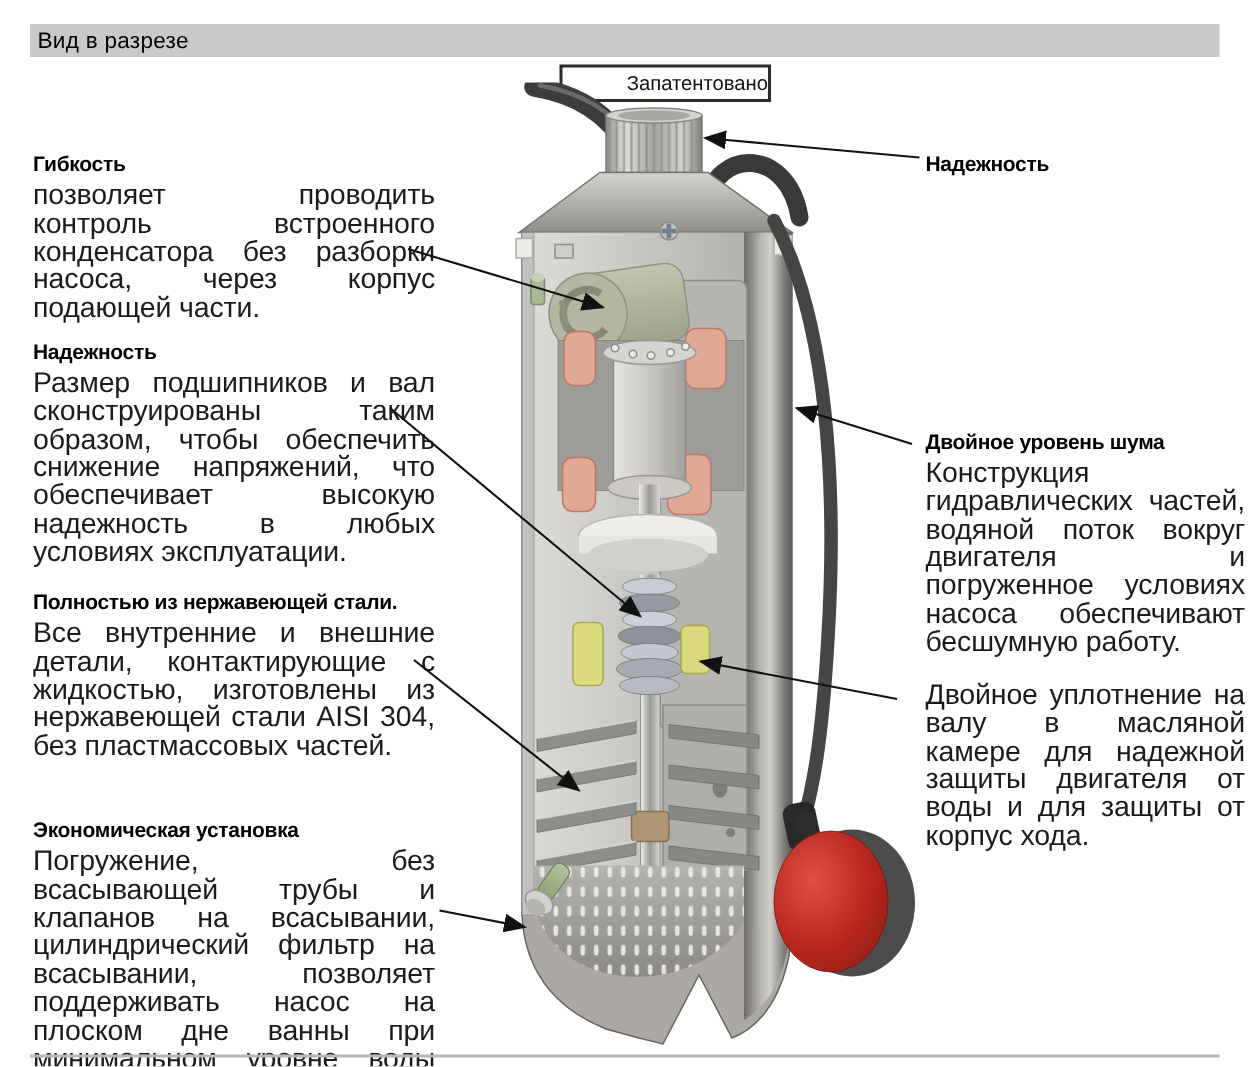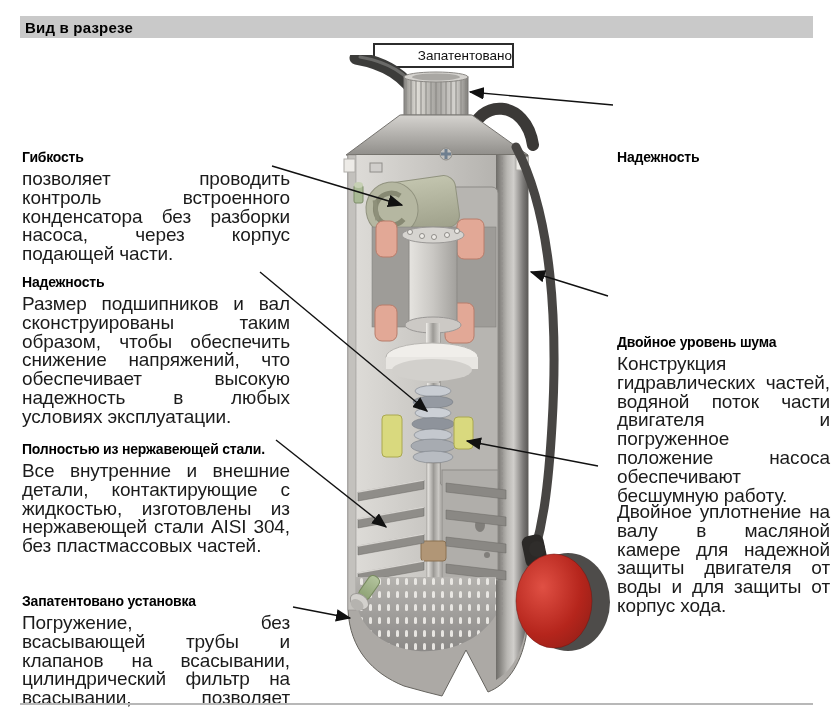--- a/index.html
+++ b/index.html
@@ -1,24 +1,24 @@
 <!DOCTYPE html>
 <html><head>
 <meta charset="utf-8">
 <style>
   html,body{margin:0;padding:0;background:#ffffff;}
   .page{position:relative;width:833px;height:711px;background:#ffffff;overflow:hidden;
         font-family:"Liberation Sans", sans-serif;color:#1b1b1b;}
   .title-bar{position:absolute;left:20px;top:16px;width:793px;height:22px;background:#c9c9c9;
              display:flex;align-items:center;}
-  .title-bar h1{font-size:15px;font-weight:bold;margin:0 0 0 5px;letter-spacing:.2px;color:#000;}
+  .title-bar h1{font-size:15px;font-weight:normal;margin:0 0 0 5px;letter-spacing:.2px;color:#000;}
   .patent-box{position:absolute;left:373px;top:43px;width:137px;height:21px;border:2px solid #2c2c2c;
               display:flex;align-items:center;justify-content:flex-end;background:#fff;}
   .patent-box span{font-size:13.5px;color:#111;}
-  .ann{position:absolute;margin-top:48px;}
+  .ann{position:absolute;}
   .ann h3{font-size:14px;font-weight:bold;margin:0 0 3px 0;line-height:19px;color:#000;letter-spacing:-.2px;}
   .ann p{font-size:19px;margin:0;line-height:18.8px;text-align:justify;letter-spacing:-.1px;}
   .left-col{left:22px;width:268px;}
   .right-col{left:617px;width:213px;}
   .pump-svg{position:absolute;left:330px;top:55px;width:290px;height:645px;}
   .arrow-svg{position:absolute;left:0;top:0;width:833px;height:711px;pointer-events:none;}
   .footer-rule{position:absolute;left:20px;top:703px;width:793px;height:2px;background:#b8b8b8;}
 </style>
 </head>
 <body>
@@ -39,30 +39,30 @@
   </div>
   <div class="ann left-col" style="top:225px">
     <h3>Надежность</h3>
     <p>Размер подшипников и вал сконструированы таким образом, чтобы обеспечить снижение напряжений, что обеспечивает высокую надежность в любых условиях эксплуатации.</p>
   </div>
   <div class="ann left-col" style="top:392px">
     <h3>Полностью из нержавеющей стали.</h3>
     <p>Все внутренние и внешние детали, контактирующие с жидкостью, изготовлены из нержавеющей стали AISI 304, без пластмассовых частей.</p>
   </div>
   <div class="ann left-col" style="top:544px">
-    <h3>Запатентовано установка</h3>
+    <h3>Экономическая установка</h3>
     <p>Погружение, без всасывающей трубы и клапанов на всасывании, цилиндрический фильтр на всасывании, позволяет поддерживать насос на плоском дне ванны при минимальном уровне воды 200 мм.</p>
   </div>
 
   <div class="ann right-col" style="top:100px">
     <h3>Надежность</h3>
   </div>
   <div class="ann right-col" style="top:285px">
     <h3>Двойное уровень шума</h3>
-    <p>Конструкция гидравлических частей, водяной поток части двигателя и погруженное положение насоса обеспечивают бесшумную работу.</p>
+    <p>Конструкция гидравлических частей, водяной поток вокруг двигателя и погруженное условиях насоса обеспечивают бесшумную работу.</p>
   </div>
   <div class="ann right-col" style="top:455px">
     <p>Двойное уплотнение на валу в масляной камере для надежной защиты двигателя от воды и для защиты от корпус хода.</p>
   </div>
 
   <svg class="pump-svg" viewBox="0 0 290 645">
     <defs>
       <linearGradient id="gMetal" x1="0" y1="0" x2="1" y2="0">
         <stop offset="0" stop-color="#8f8d89"></stop>
           <stop offset=".2" stop-color="#e0ded8"></stop>

